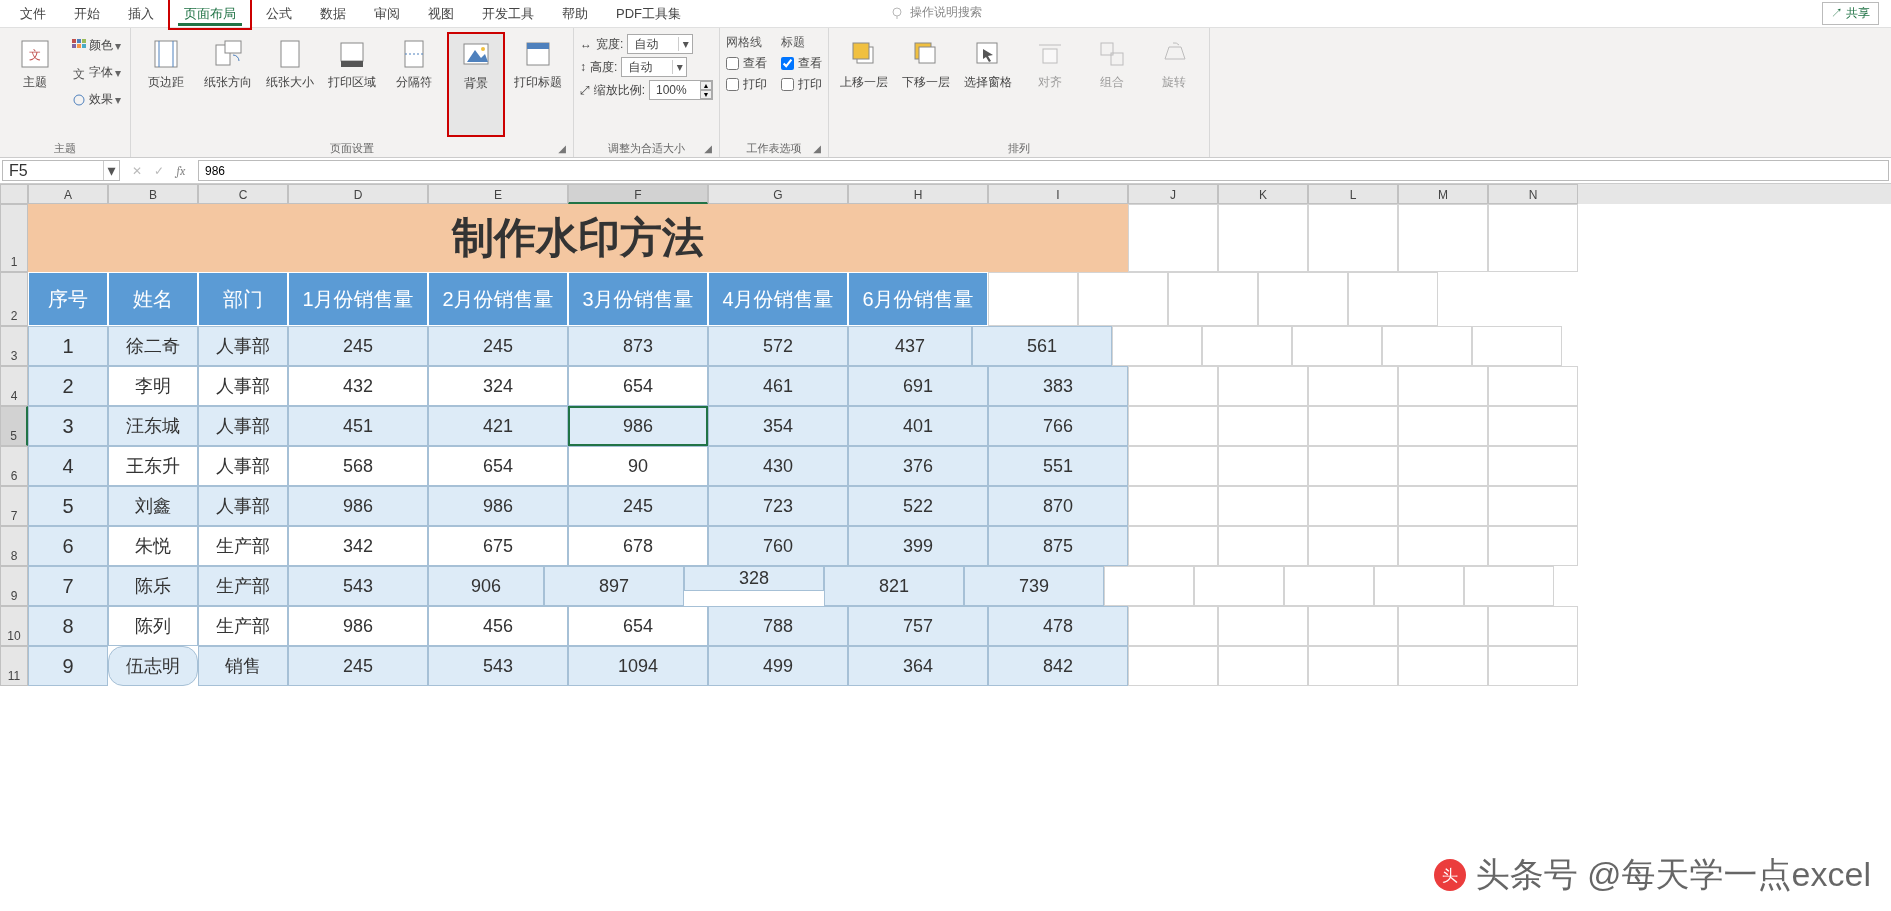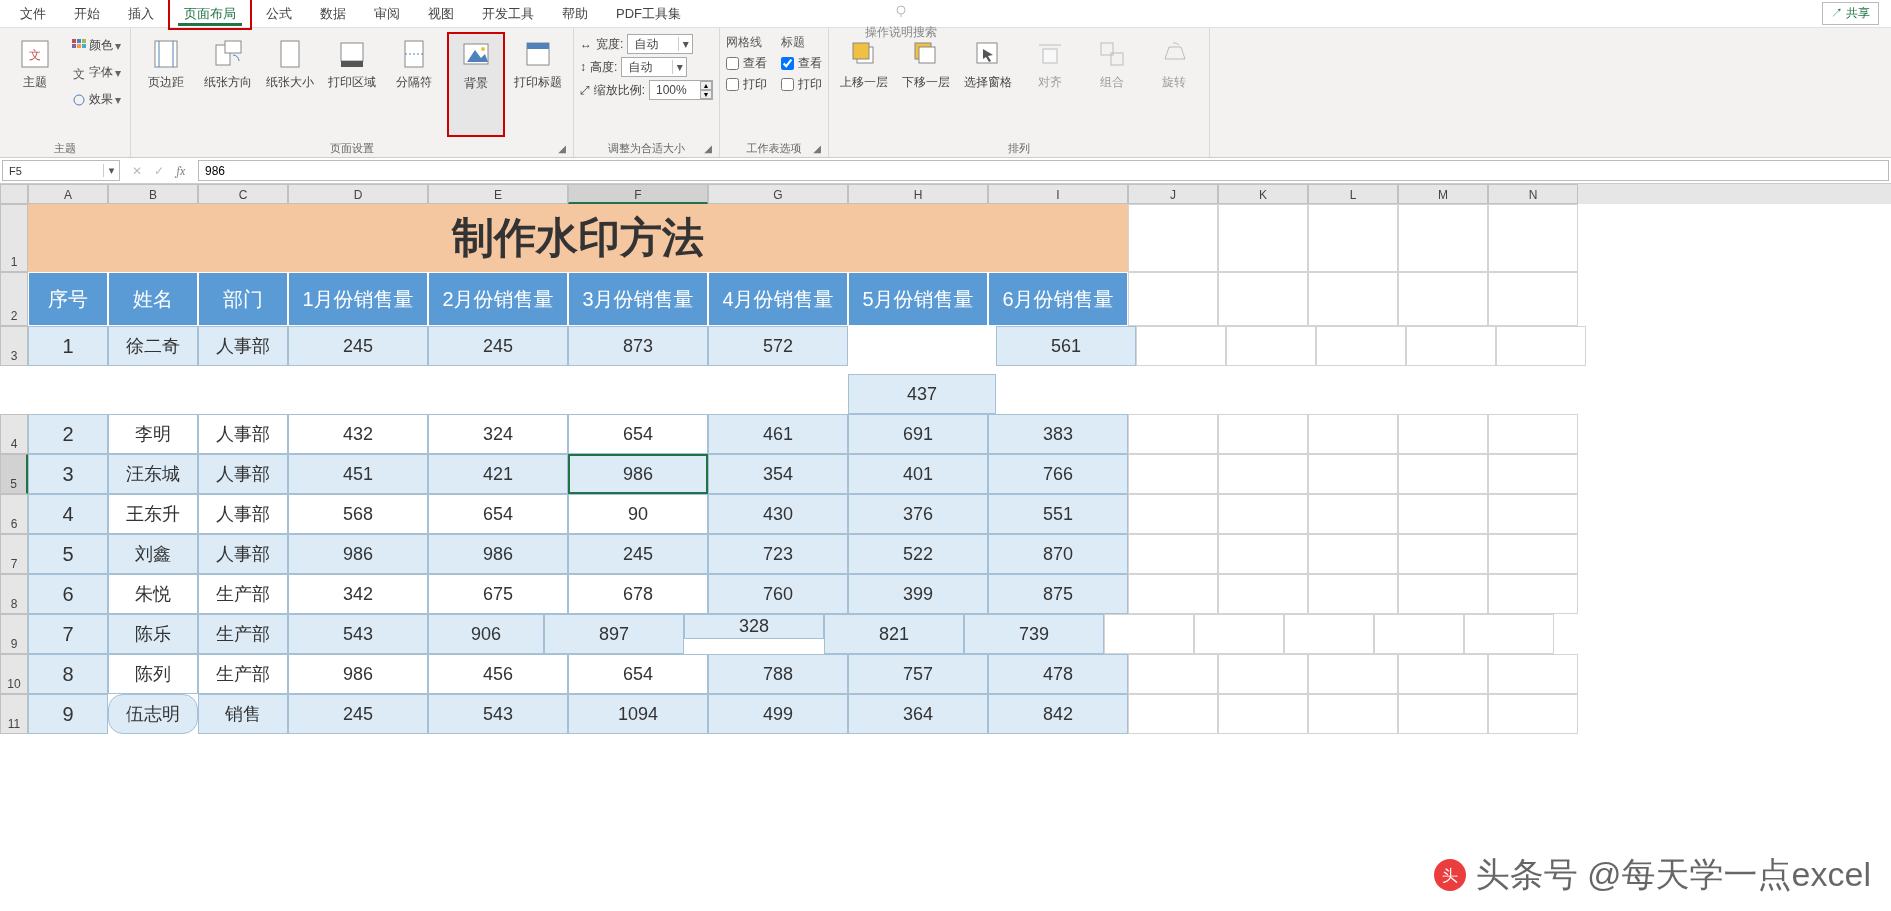--- a/index.html
+++ b/index.html
@@ -134,21 +134,21 @@
     align-items: stretch;
     border-bottom: 1px solid #ccc;
     height: 26px;
     background: #fff;
   }
   .namebox {
     width: 118px;
     display: flex; align-items: center;
     border: 1px solid #bbb;
     margin: 2px;
-    font-size: 11px;
+    font-size: 16px;
   }
   .namebox .val { flex:1; padding:0 6px; }
   .namebox .dd { width:16px; text-align:center; color:#555; border-left:1px solid #ccc; }
   .fx-btns { display:flex; align-items:center; padding:0 4px; color:#888; }
   .fx-btns span { width:22px; text-align:center; cursor:pointer; }
   .fx-label { font-style: italic; font-family: "Cambria", serif; }
   .formula-input {
     flex: 1;
     border: 1px solid #bbb;
     margin: 2px;
@@ -488,21 +488,21 @@
               <polygon points="10,8 22,8 26,20 6,20" fill="none" stroke="#888"></polygon>
               <path d="M14 4 a6 6 0 0 1 6 2" fill="none" stroke="#888"></path>
             </svg>
           </div>
         <div class="lbl">旋转</div>
       </div>
     </div>
     <div class="ribbon-group-title">排列</div>
   </div>
 
-  <div class="tellme" style="position:absolute; top:4px; left:855px;flex-direction:column;">
+  <div class="tellme" style="position:absolute; top:4px; left:880px;">
     <svg width="14" height="14">
         <circle cx="7" cy="6" r="4" fill="none" stroke="#999"></circle>
         <line x1="7" y1="10" x2="7" y2="13" stroke="#999"></line>
       </svg>
     <span>操作说明搜索</span>
   </div>
 </div>
 
 <div class="formula-bar">
   <div class="namebox">
@@ -547,38 +547,37 @@
       </div>
       <div class="rowwrap">
         <div class="row-h" style="height: 54px;">2</div>
         <div class="hdr-cell" style="width: 80px; height: 54px;">序号</div>
         <div class="hdr-cell" style="width: 90px; height: 54px;">姓名</div>
         <div class="hdr-cell" style="width: 90px; height: 54px;">部门</div>
         <div class="hdr-cell" style="width: 140px; height: 54px;">1月份销售量</div>
         <div class="hdr-cell" style="width: 140px; height: 54px;">2月份销售量</div>
         <div class="hdr-cell" style="width: 140px; height: 54px;">3月份销售量</div>
         <div class="hdr-cell" style="width: 140px; height: 54px;">4月份销售量</div>
-        <div class="hdr-cell" style="width: 140px; height: 54px;">5月份销售量</div>
         <div class="hdr-cell" style="width: 140px; height: 54px;">6月份销售量</div>
         <div class="cell" style="width: 90px; height: 54px;"></div>
         <div class="cell" style="width: 90px; height: 54px;"></div>
         <div class="cell" style="width: 90px; height: 54px;"></div>
         <div class="cell" style="width: 90px; height: 54px;"></div>
         <div class="cell" style="width: 90px; height: 54px;"></div>
       </div>
       <div class="rowwrap">
         <div class="row-h" style="height: 40px;">3</div>
         <div class="d-cell seq" style="width: 80px; height: 40px;">1</div>
         <div class="d-cell band1" style="width: 90px; height: 40px;">徐二奇</div>
         <div class="d-cell band1" style="width: 90px; height: 40px;">人事部</div>
         <div class="d-cell band1" style="width: 140px; height: 40px;">245</div>
         <div class="d-cell band1" style="width: 140px; height: 40px;">245</div>
         <div class="d-cell band1" style="width: 140px; height: 40px;">873</div>
         <div class="d-cell band1" style="width: 140px; height: 40px;">572</div>
-        <div class="d-cell band1" style="width: 148px; height: 40px; margin-top: 48px;">437</div>
+        <div class="d-cell band1" style="width: 124px; height: 40px;">437</div>
         <div class="d-cell band1" style="width: 140px; height: 40px;">561</div>
         <div class="cell" style="width: 90px; height: 40px;"></div>
         <div class="cell" style="width: 90px; height: 40px;"></div>
         <div class="cell" style="width: 90px; height: 40px;"></div>
         <div class="cell" style="width: 90px; height: 40px;"></div>
         <div class="cell" style="width: 90px; height: 40px;"></div>
       </div>
       <div class="rowwrap">
         <div class="row-h" style="height: 40px;">4</div>
         <div class="d-cell seq" style="width: 80px; height: 40px;">2</div>

